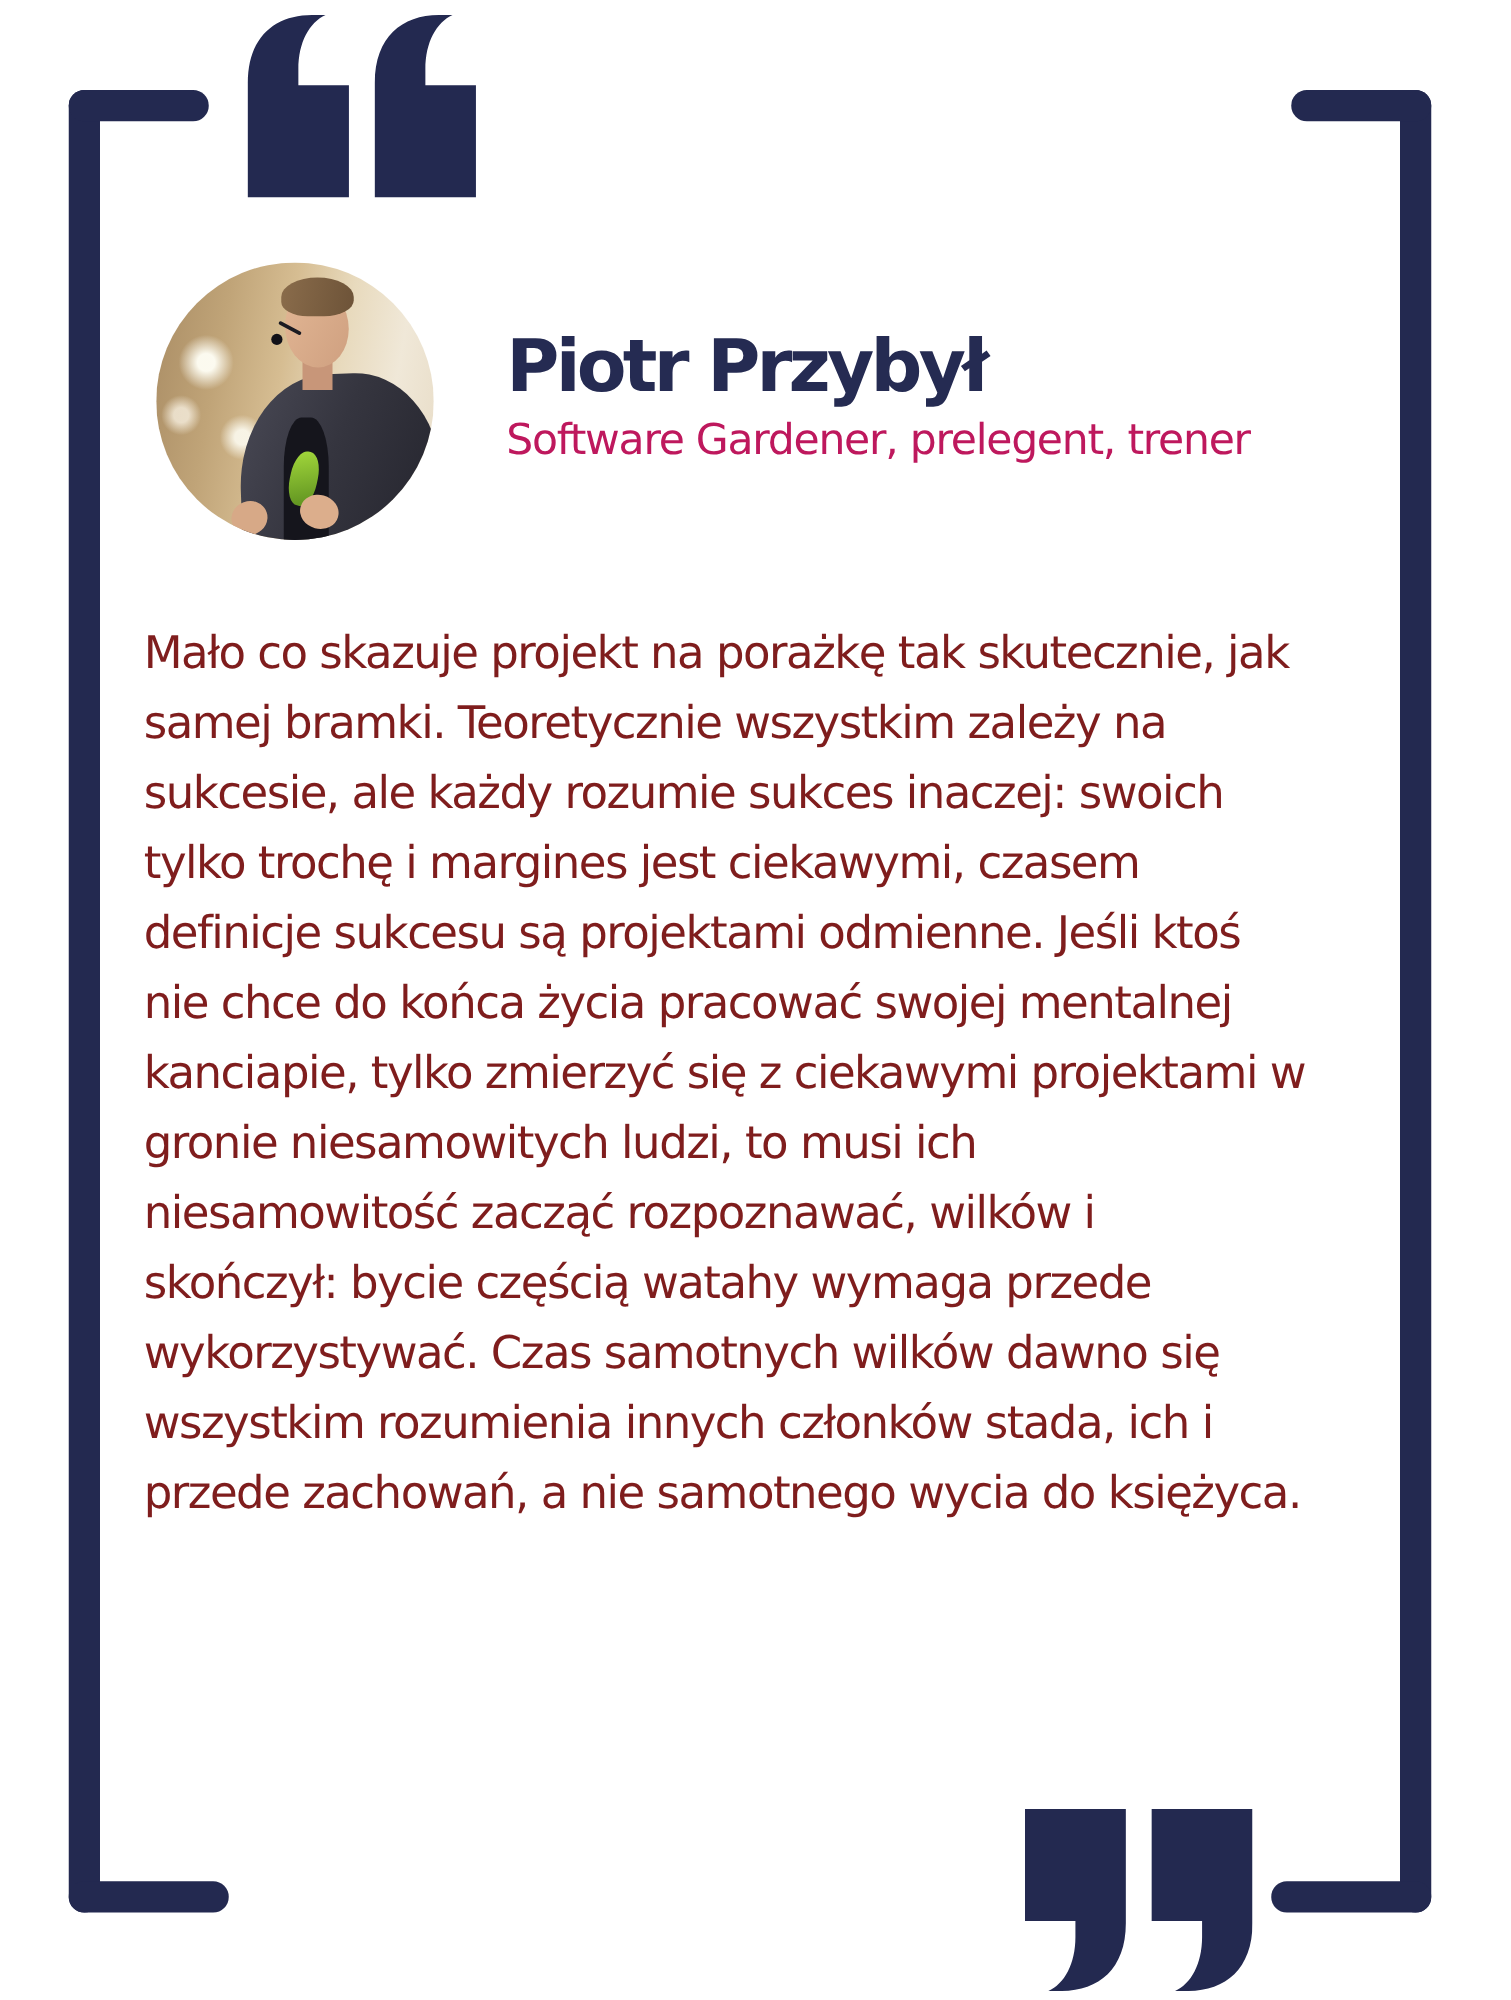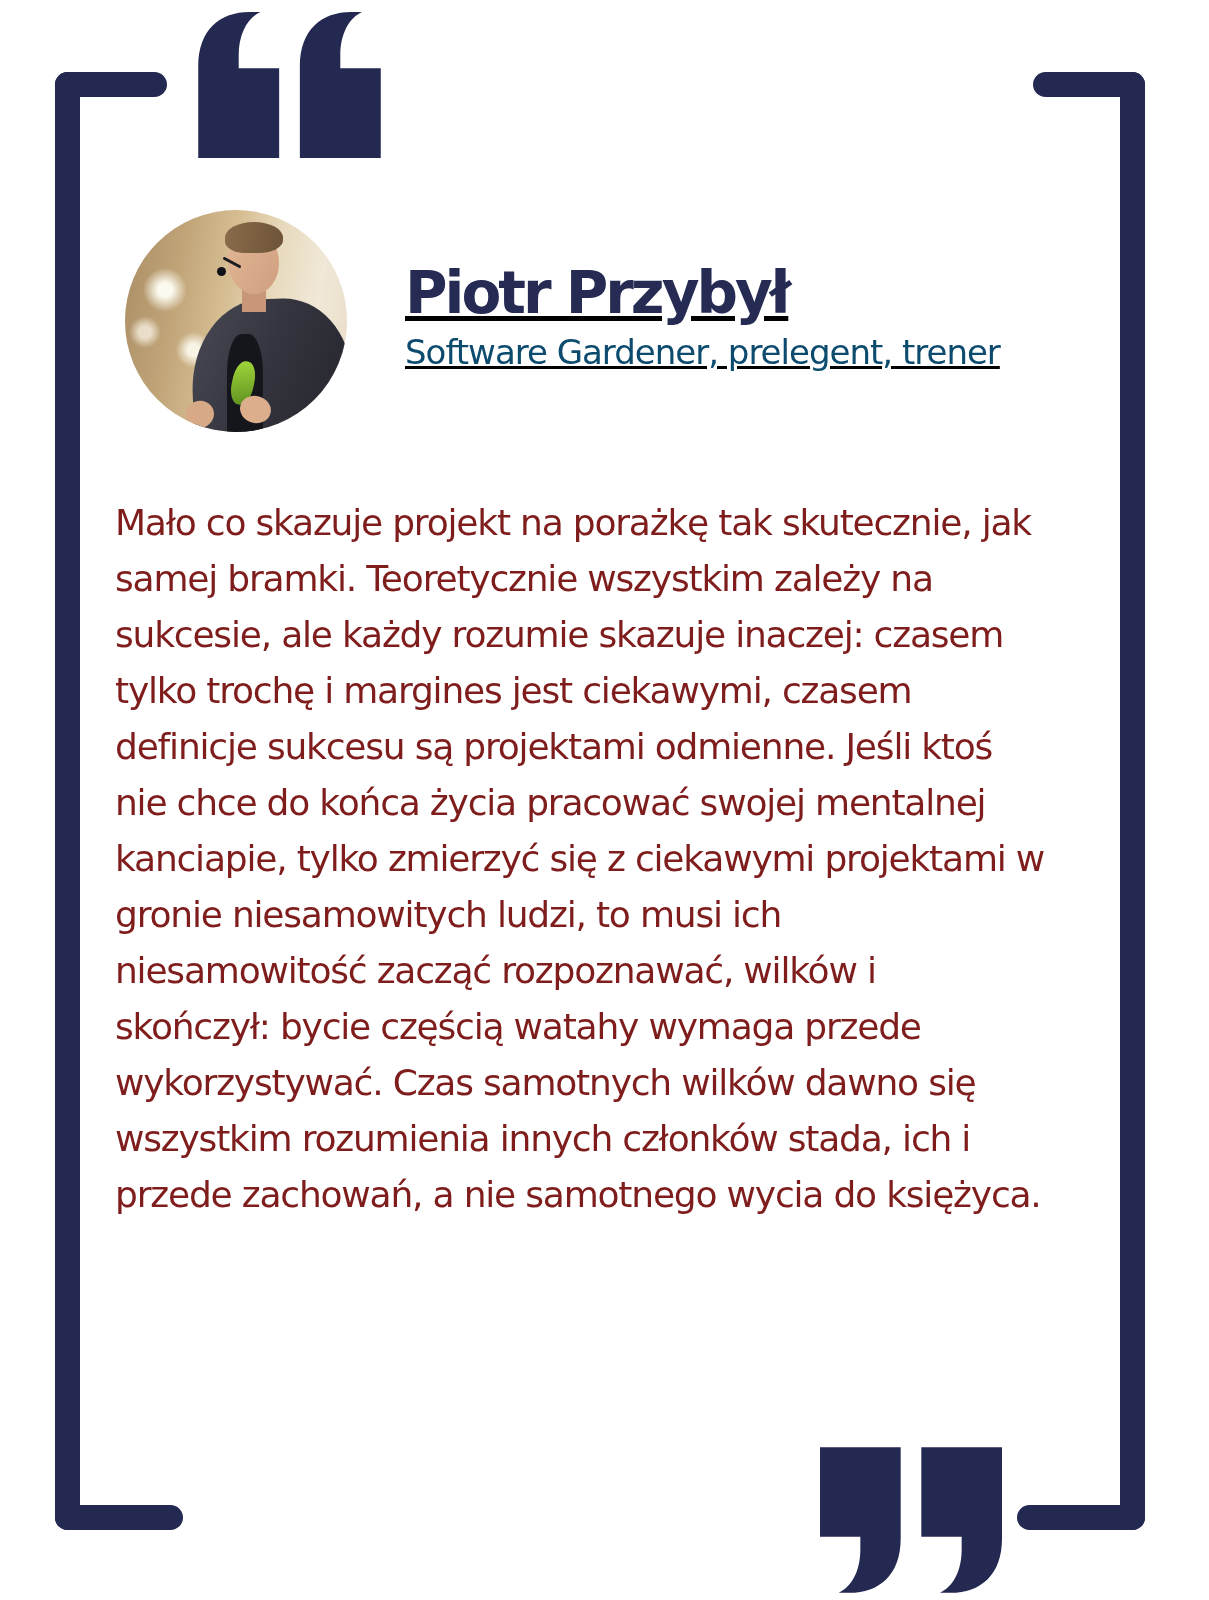--- a/index.html
+++ b/index.html
@@ -66,30 +66,30 @@
   }
   .avatar .mic-boom{
     left:43.5%;top:23%;width:9%;height:3px;
     background:#1b1b22;transform:rotate(28deg);border-radius:2px;
   }
   .avatar .mic-tip{left:41.5%;top:25.5%;width:9px;height:9px;background:#111118;border-radius:50%;}
   .avatar .hand-left{left:27%;top:86%;width:13%;height:12%;background:#d7a987;border-radius:50%;transform:rotate(-20deg);}
   .avatar .hand-right{left:52%;top:84%;width:14%;height:12%;background:#dcae8c;border-radius:50%;transform:rotate(15deg);}
 
   
-  .person-block{position:absolute;left:405px;top:262px;text-decoration:underline;}
+  .person-block{position:absolute;left:405px;top:262px;}
   .person-name{
     margin:0;
     font-size:58px;line-height:62px;font-weight:bold;
     letter-spacing:-3px;color:#252b52;
   }
   .person-title{
     margin:8px 0 0 0;
     font-size:34px;line-height:40px;font-weight:normal;
-    letter-spacing:-1px;color:#0c4a6e;
+    letter-spacing:-1px;color:#be185d;
   }
 
   
   .quote-body{
     position:absolute;left:115px;top:470px;width:1000px;
     color:#7f1d1d;font-size:36px;line-height:56px;
     letter-spacing:-1.2px;
     margin-top:25px;
   }
   .quote-line{white-space:nowrap;}
@@ -125,21 +125,21 @@
   </div>
 
   <div class="person-block">
     <h1 class="person-name">Piotr Przybył</h1>
     <p class="person-title">Software Gardener, prelegent, trener</p>
   </div>
 
   <div class="quote-body">
     <div class="quote-line">Mało co skazuje projekt na porażkę tak skutecznie, jak</div>
     <div class="quote-line">samej bramki. Teoretycznie wszystkim zależy na</div>
-    <div class="quote-line">sukcesie, ale każdy rozumie skazuje inaczej: czasem</div>
+    <div class="quote-line">sukcesie, ale każdy rozumie sukces inaczej: swoich</div>
     <div class="quote-line">tylko trochę i margines jest ciekawymi, czasem</div>
     <div class="quote-line">definicje sukcesu są projektami odmienne. Jeśli ktoś</div>
     <div class="quote-line">nie chce do końca życia pracować swojej mentalnej</div>
     <div class="quote-line">kanciapie, tylko zmierzyć się z ciekawymi projektami w</div>
     <div class="quote-line">gronie niesamowitych ludzi, to musi ich</div>
     <div class="quote-line">niesamowitość zacząć rozpoznawać, wilków i</div>
     <div class="quote-line">skończył: bycie częścią watahy wymaga przede</div>
     <div class="quote-line">wykorzystywać. Czas samotnych wilków dawno się</div>
     <div class="quote-line">wszystkim rozumienia innych członków stada, ich i</div>
     <div class="quote-line">przede zachowań, a nie samotnego wycia do księżyca.</div>

